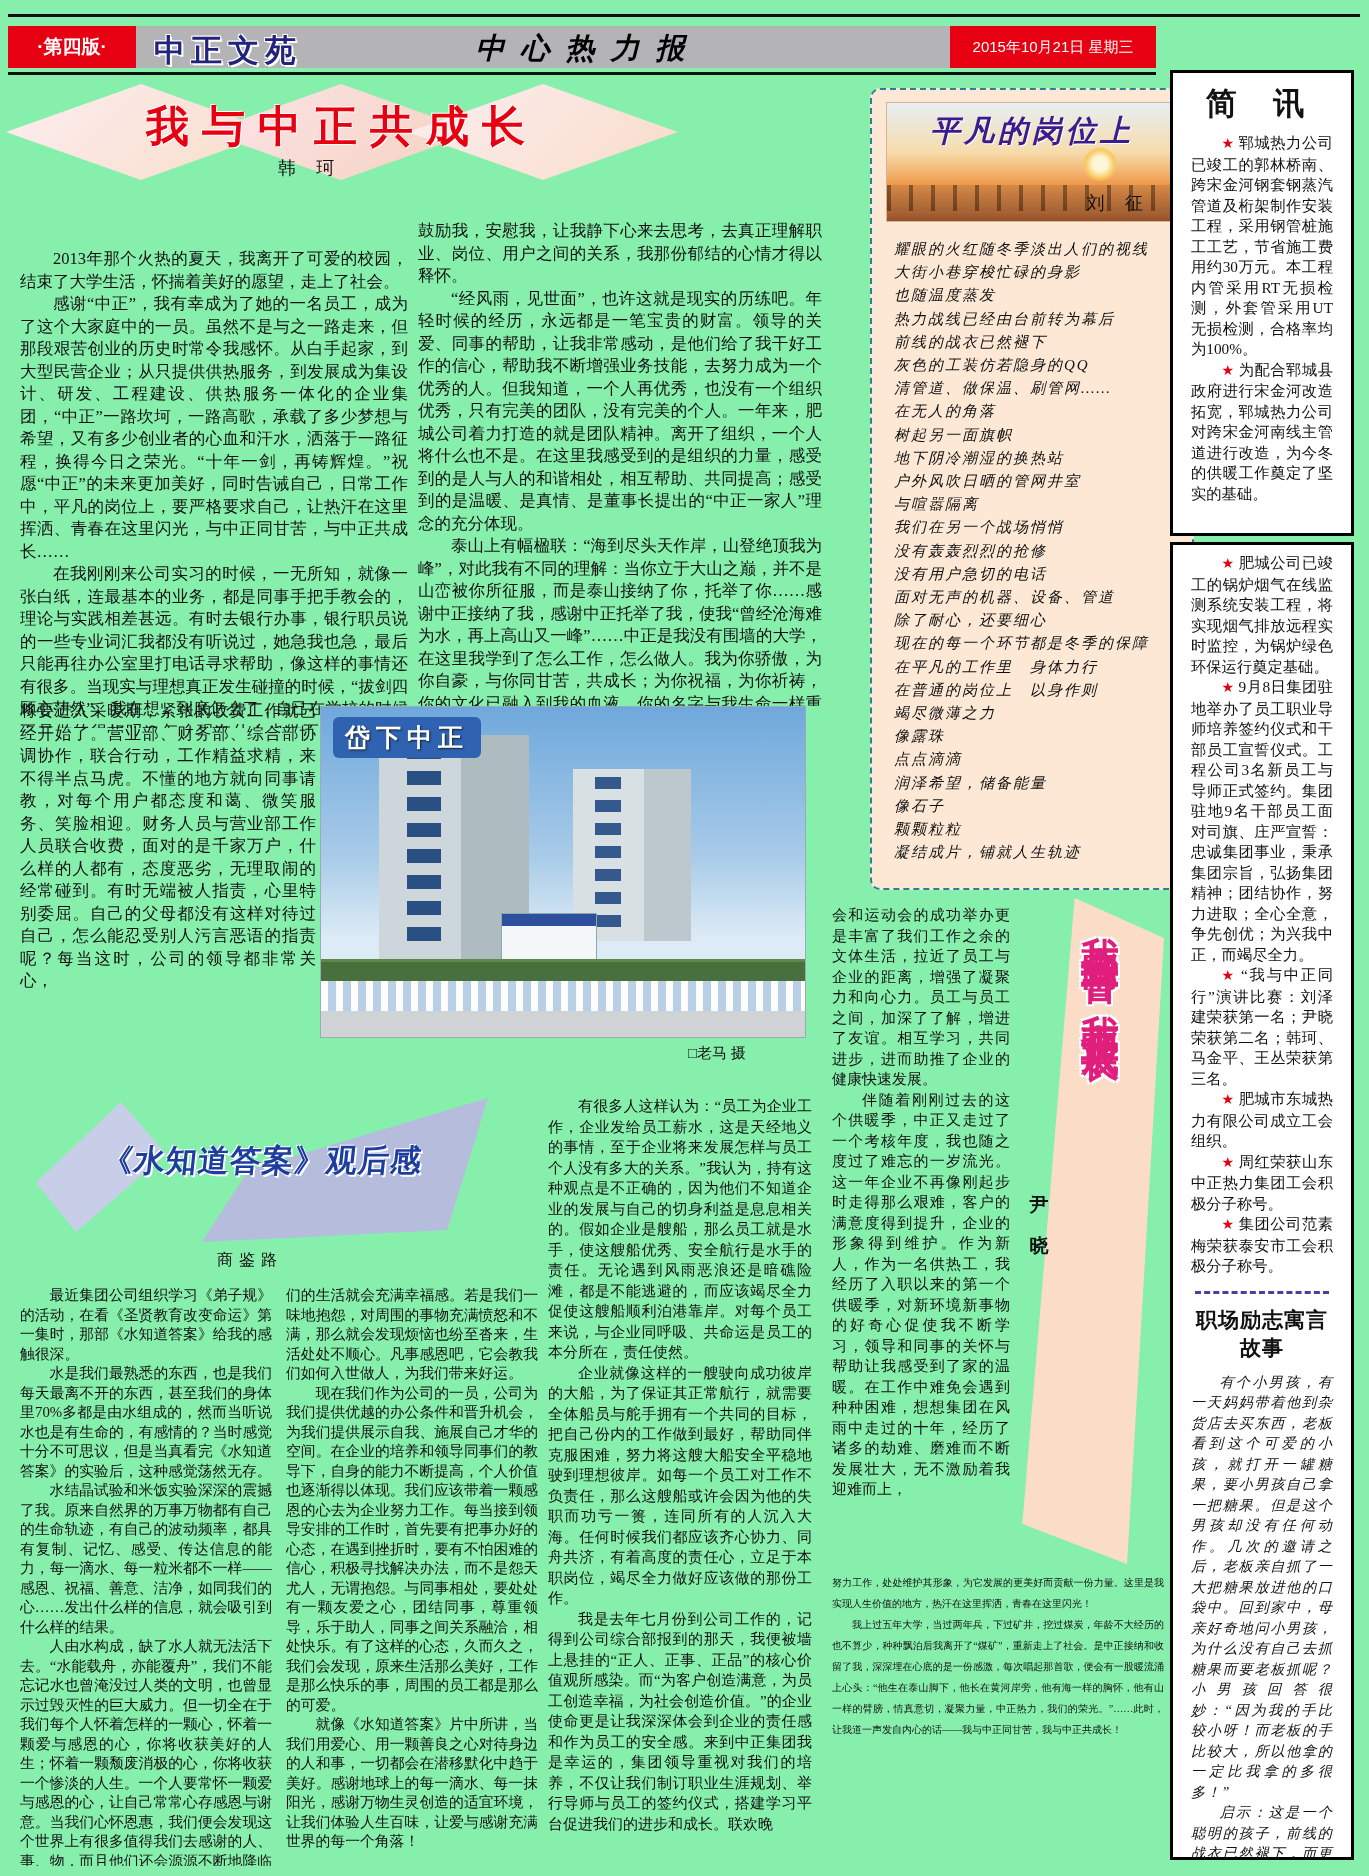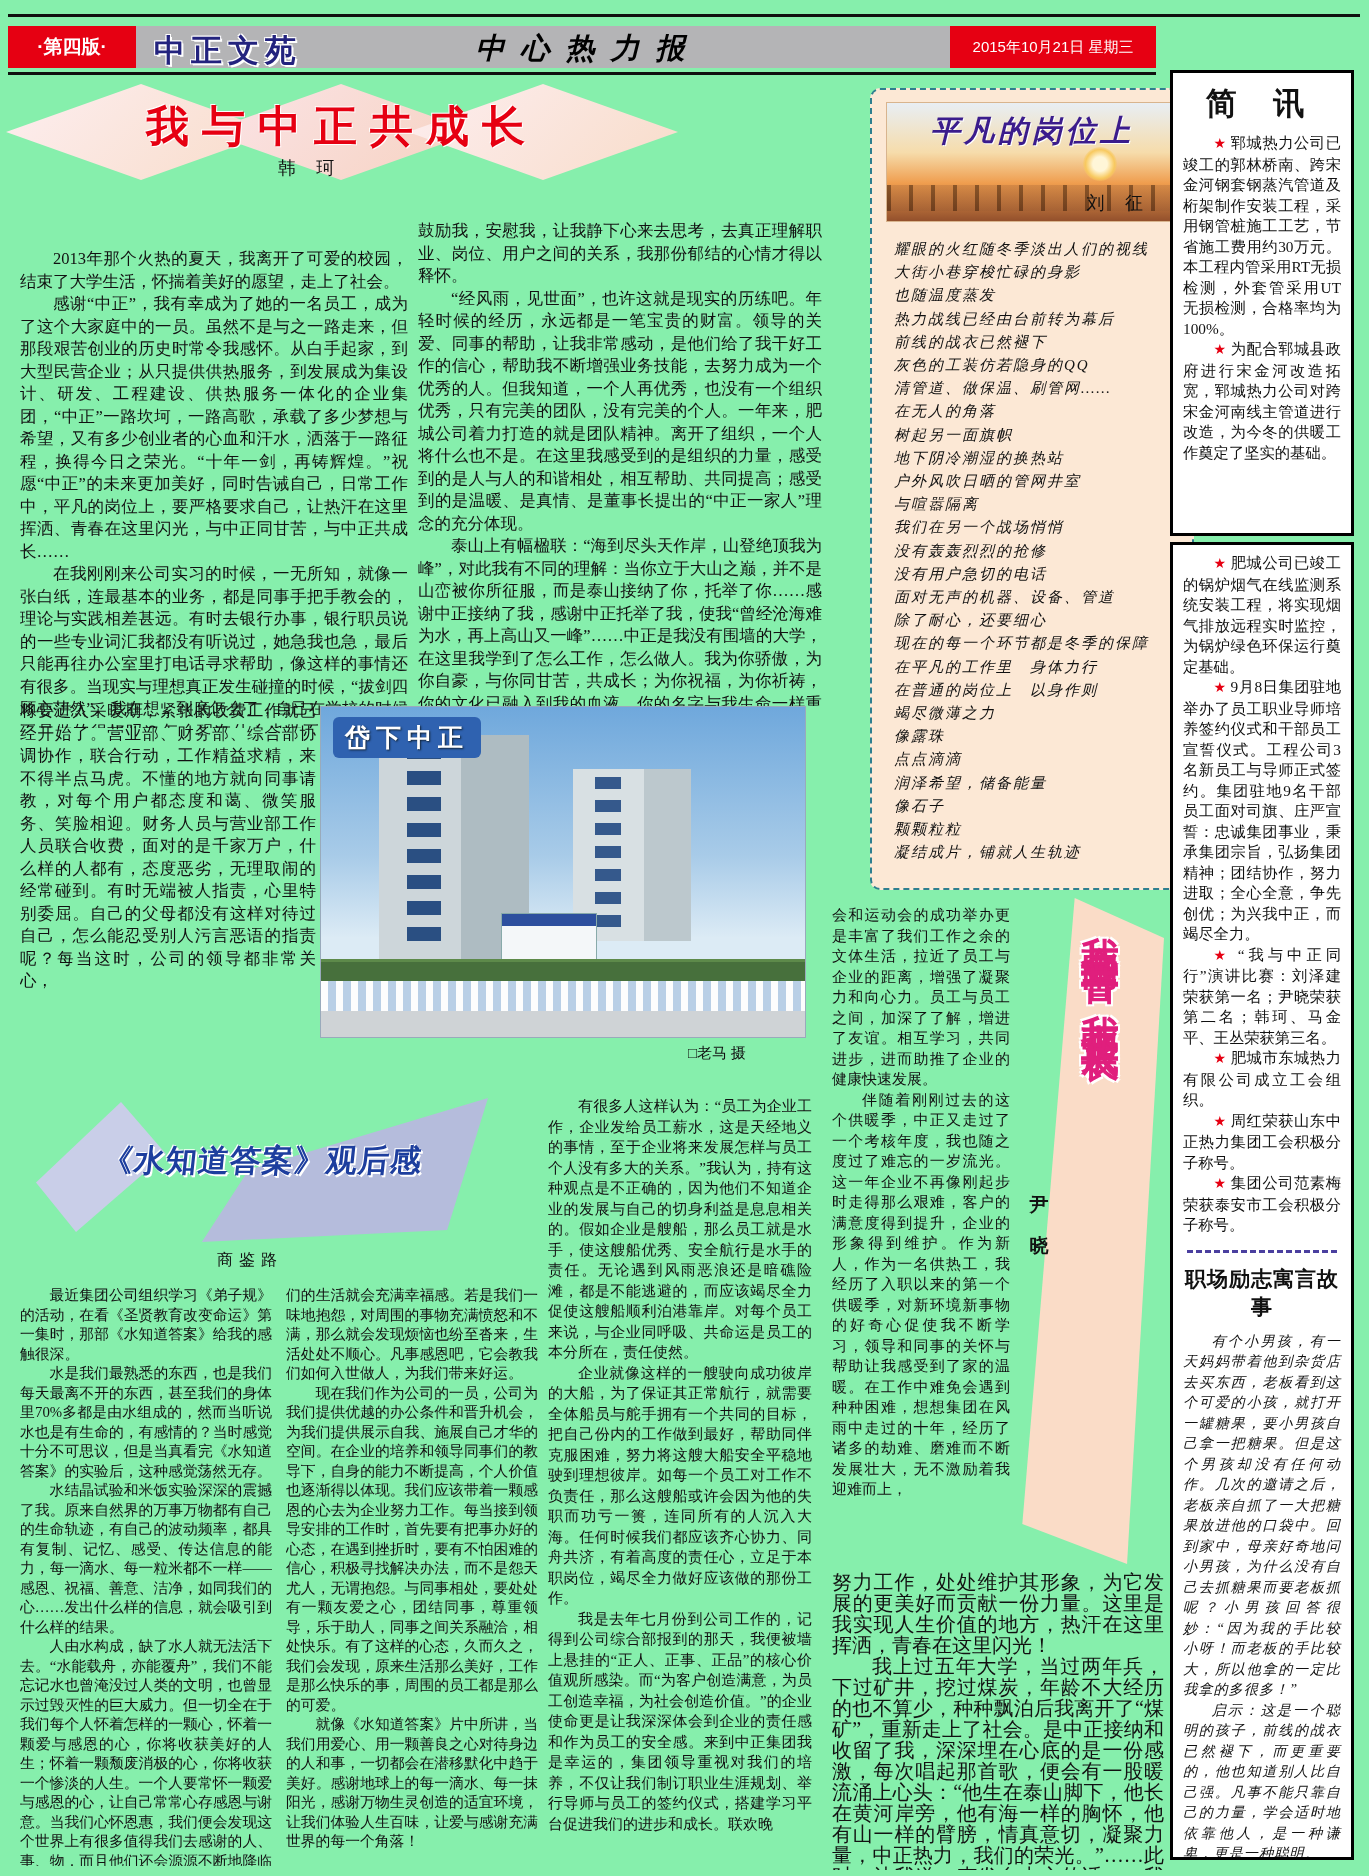--- a/index.html
+++ b/index.html
@@ -100,32 +100,32 @@
   .water-title { position:absolute; left:0; top:48px; width:452px; text-align:center;
     font-weight:bold; font-size:31px; letter-spacing:1px; color:#1d3e9e; transform:skewX(-6deg);
     text-shadow:1px 1px 0 #fff,-1px -1px 0 #fff,2px 2px 0 #fff; white-space:nowrap; }
   .water-author { position:absolute; left:150px; top:1250px; width:200px; text-align:center; font-size:16px; letter-spacing:6px; }
   #colA { left:20px; top:1286px; width:252px; height:580px; }
   #colB { left:286px; top:1286px; width:252px; height:580px; }
   #colA p, #colB p, #colC p, #colD p, #colF p { }
   
   #colC { left:548px; top:1096px; width:264px; height:770px; }
   #colD { left:832px; top:905px; width:178px; height:655px; }
-  #colF { left:832px; top:1572px; width:332px; height:298px; font-size:20px; line-height:21px; }
+  #colF { left:832px; top:1572px; width:332px; height:298px; font-size:10px; line-height:21px; }
   .vblock { position:absolute; left:1010px; top:898px; width:154px; height:666px; }
   .vwedge { position:absolute; left:0; top:0; width:100%; height:100%; background:#fadcc7;
     clip-path:polygon(42% 0,100% 6%,76% 100%,8% 94%); }
   .vtitle { position:absolute; left:64px; top:8px; height:652px; writing-mode:vertical-rl;
     font-family:"Liberation Sans","DejaVu Sans",sans-serif; font-weight:bold; font-size:38px;
     letter-spacing:5px; color:#e01f7d;
     text-shadow:2px 2px 0 #fff,-2px -2px 0 #fff,2px -2px 0 #fff,-2px 2px 0 #fff; }
   .vauthor { position:absolute; left:16px; top:282px; writing-mode:vertical-rl; font-size:19px;
     letter-spacing:10px; font-weight:bold; color:#111; }
   
-  .sbox { position:absolute; left:1170px; width:184px; background:#fff; border:3px solid #000; padding:8px 10px; overflow:hidden; }
+  .sbox { position:absolute; left:1170px; width:184px; background:#fff; border:3px solid #000; padding:8px 18px; overflow:hidden; }
   #sbox1 { top:70px; height:466px; }
   #sbox2 { top:542px; height:1318px; }
   .briefs-title { text-align:center; font-family:"Liberation Sans","DejaVu Sans",sans-serif;
     font-weight:bold; font-size:31px; letter-spacing:14px; margin:2px 0 8px 0; }
   .news-item { font-size:15.3px; line-height:20.5px; text-align:justify; text-indent:2em; }
   .news-item .star { color:#e60012; font-size:14px; }
   .sb-divider { border-bottom:3px dashed #4a3f9f; margin:14px 4px 12px 4px; height:1px; }
   .story-title { text-align:center; font-weight:bold; font-size:21px; letter-spacing:1px; margin:6px 0 10px 0;
     font-family:"Liberation Sans","DejaVu Sans",sans-serif; }
   .story-para { font-style:italic; font-size:14.2px; line-height:20.5px; text-align:justify; text-indent:2em; letter-spacing:1px; }

